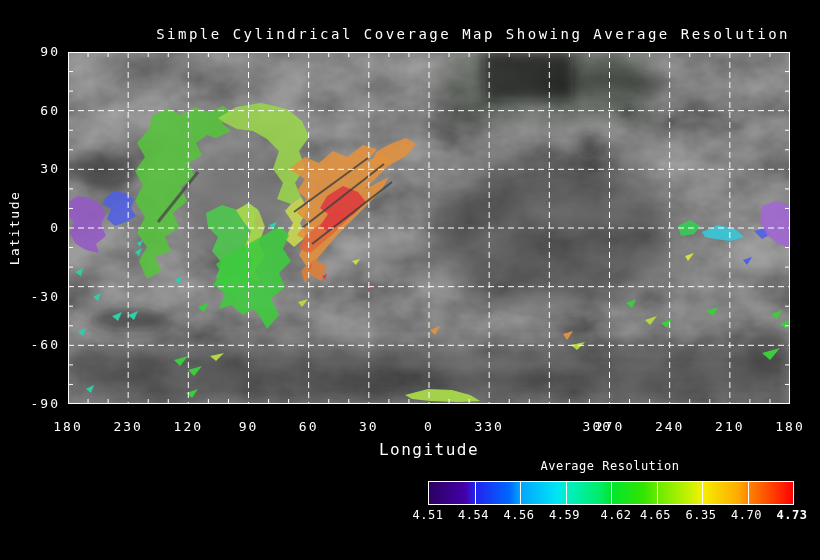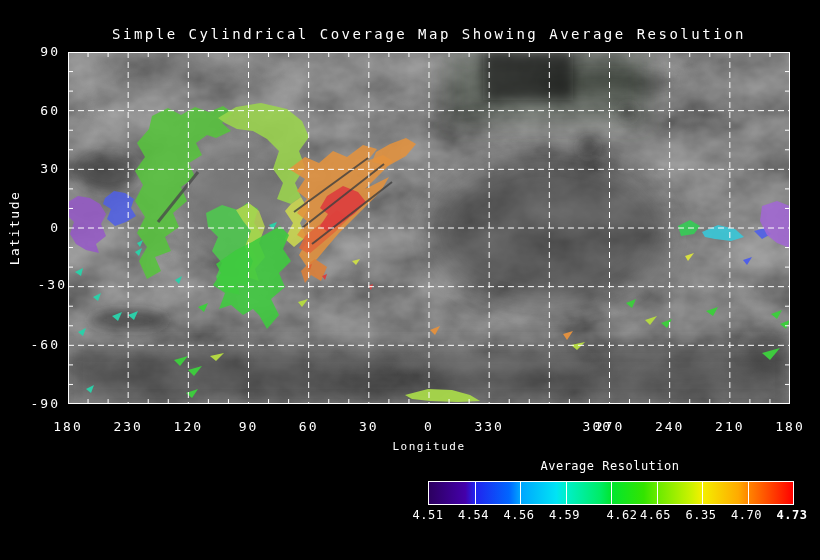--- a/index.html
+++ b/index.html
@@ -1,24 +1,24 @@
 <!DOCTYPE html>
 <html><head>
 <meta charset="utf-8">
 <style>
   html,body{margin:0;padding:0;background:#000;}
   .stage{position:relative;width:820px;height:560px;background:#000;overflow:hidden;
          font-family:"DejaVu Sans Mono",monospace;color:#fff;}
-  .chart-title{position:absolute;left:68px;top:26px;width:722px;text-align:center;
+  .chart-title{position:absolute;left:68px;top:26px;width:722px;text-align:right;
          font-size:14px;letter-spacing:2.5px;white-space:nowrap;}
   .map-wrap{position:absolute;left:68px;top:52px;width:722px;height:352px;}
   .ylab{position:absolute;left:14px;top:228px;transform:translate(-50%,-50%) rotate(-90deg);
          font-size:13px;letter-spacing:1.5px;white-space:nowrap;}
   .xlab{position:absolute;left:429px;top:440px;transform:translateX(-50%);
-         font-size:11px;letter-spacing:1.5px;}
+         font-size:16px;letter-spacing:1.5px;}
   .ytick{position:absolute;left:0;width:60px;text-align:right;font-size:13px;letter-spacing:2px;}
   .xtick{position:absolute;top:419px;transform:translateX(-50%);font-size:13px;letter-spacing:2px;}
   .cb-title{position:absolute;left:428px;top:459px;width:364px;text-align:center;
          font-size:12px;letter-spacing:0.5px;}
   .cb-bar{position:absolute;left:428px;top:481px;width:364px;height:22px;
          border:1px solid #fff;box-sizing:content-box;}
   .cb-div{position:absolute;top:0;width:1px;height:22px;background:#fff;}
   .cb-labels{position:absolute;left:428px;top:508px;width:364px;height:16px;}
   .cb-lab{position:absolute;transform:translateX(-50%);font-size:12px;letter-spacing:0.5px;}
 </style>
@@ -222,21 +222,21 @@
     </svg>
   </div>
 
   <div class="ylab">Latitude</div>
   <div class="xlab">Longitude</div>
   <div id="y-ticks">
       <span class="ytick" style="top: 44px;">90</span>
       <span class="ytick" style="top: 102.667px;">60</span>
       <span class="ytick" style="top: 161.333px;">30</span>
       <span class="ytick" style="top: 220px;">0</span>
-      <span class="ytick" style="top: 277px; padding-left: 7px;">-30</span>
+      <span class="ytick" style="top: 289px;">-30</span>
       <span class="ytick" style="top: 337.333px;">-60</span>
       <span class="ytick" style="top: 396px;">-90</span>
     </div>
   <div id="x-ticks">
       <span class="xtick" style="left: 68px;">180</span>
       <span class="xtick" style="left: 128.167px;">230</span>
       <span class="xtick" style="left: 188.333px;">120</span>
       <span class="xtick" style="left: 248.5px;">90</span>
       <span class="xtick" style="left: 308.667px;">60</span>
       <span class="xtick" style="left: 368.833px;">30</span>
@@ -257,20 +257,20 @@
       <div class="cb-div" style="left: 182px;"></div>
       <div class="cb-div" style="left: 227.5px;"></div>
       <div class="cb-div" style="left: 273px;"></div>
       <div class="cb-div" style="left: 318.5px;"></div>
     </div>
   <div class="cb-labels" id="cb-labels">
       <span class="cb-lab" style="left: 0px;">4.51</span>
       <span class="cb-lab" style="left: 45.5px;">4.54</span>
       <span class="cb-lab" style="left: 91px;">4.56</span>
       <span class="cb-lab" style="left: 136.5px;">4.59</span>
-      <span class="cb-lab" style="left: 194px; text-align: center;">4.62</span>
+      <span class="cb-lab" style="left: 188px; text-align: center;">4.62</span>
       <span class="cb-lab" style="left: 227.5px;">4.65</span>
       <span class="cb-lab" style="left: 273px;">6.35</span>
       <span class="cb-lab" style="left: 318.5px; text-align: center;">4.70</span>
       <span class="cb-lab" style="left: 364px; font-weight: bold;">4.73</span>
     </div>
 
 </div>
 
 </body></html>

